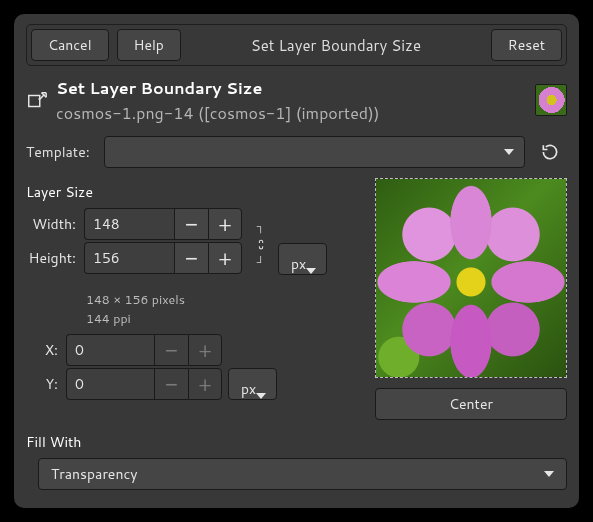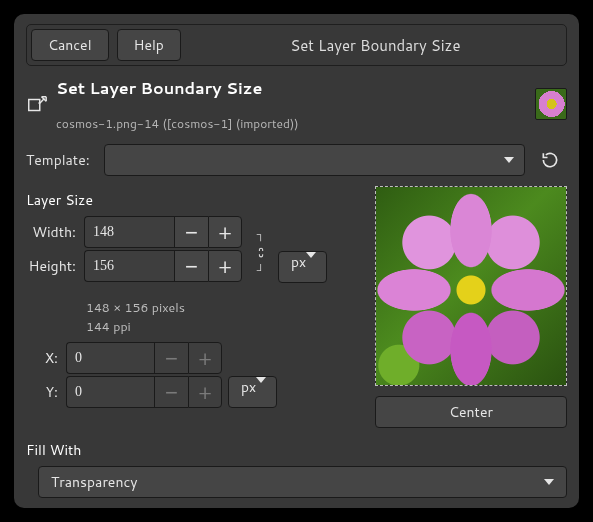--- a/index.html
+++ b/index.html
@@ -12,21 +12,21 @@
   .toolbar { display: flex; gap: 8px; align-items: center; border: 1px solid #1e1e1e; border-radius: 5px; padding: 4px; background: #383838; }
   .btn {
     background: #454545; border: 1px solid #1a1a1a; border-radius: 4px;
     color: #e6e6e6; padding: 5px 16px; font-size: 14px; cursor: pointer;
   }
   .toolbar .window-title { flex: 1; text-align: center; color: #ddd; font-size: 15px; }
   .header { display: flex; align-items: center; gap: 8px; margin: 10px 0 12px 0; }
   .header .icon-slot { width: 22px; height: 22px; color: #e6e6e6; flex: 0 0 auto; margin-top:2px; }
   .header .titles { flex: 1; }
   .header h1 { font-size: 16px; font-weight: 700; color: #fff; }
-  .header .sub { font-size: 12px; color: #b6b6b6; margin-top: 16px; }
+  .header .sub { font-size: 16px; color: #b6b6b6; margin-top: 2px; }
   .thumb {
     width: 32px; height: 32px; border: 1px solid #1a1a1a; border-radius: 2px;
     background:
       radial-gradient(circle at 52% 50%, #d4c31a 0 5px, transparent 5px),
       radial-gradient(circle at 52% 50%, #d77fd0 0 13px, transparent 13px),
       #3a6a1a;
   }
   .row { display: flex; align-items: center; gap: 8px; margin-bottom: 10px; }
   .label { color: #e0e0e0; }
   .template-row .label { width: 70px; }
@@ -41,35 +41,35 @@
   }
   .section-title { font-weight: 400; color: #fff; margin: 4px 0 6px 0; }
   .two-col { display: flex; gap: 14px; }
   .left-col { flex: 1; }
   .right-col { width: 192px; }
   .dim-row { display: flex; align-items: center; gap: 0; margin-bottom: 2px; }
   .dim-row .lab { width: 58px; text-align: right; padding-right: 8px; color: #e6e6e6; }
   .spin { display: flex; }
   .spin input {
     width: 90px; height: 32px; background: #3e3e3e; border: 1px solid #1a1a1a;
-    border-right: none; border-radius: 4px 0 0 4px; color: #e6e6e6; padding: 0 8px; font-size: 14px; font-family: Liberation Serif, serif;
+    border-right: none; border-radius: 4px 0 0 4px; color: #e6e6e6; padding: 0 8px; font-size: 14px;
   }
   .spin .step {
     width: 34px; height: 32px; background: #454545; border: 1px solid #1a1a1a;
     display: flex; align-items: center; justify-content: center; cursor: pointer; color: #e6e6e6;
   }
   .spin .minus { border-right: none; font-size: 22px; line-height: 1; }
   .spin .plus  { border-radius: 0 4px 4px 0; font-size: 20px; line-height: 1; }
   .spin.disabled .step { color: #7a7a7a; background: #3e3e3e; cursor: default; }
   .size-block { display: flex; align-items: center; gap: 10px; }
   .size-grid { }
   .link-col { width: 16px; display: flex; flex-direction: column; align-items: center; color: #cfcfcf; font-size: 11px; line-height: 1; gap: 6px; padding-top:4px;}
   .link-col .b { letter-spacing: -2px; }
   .unit-combo {
-    display: flex; align-items: flex-start; background: #454545;
+    display: flex; align-items: flex-end; background: #454545;
     border: 1px solid #1a1a1a; border-radius: 4px; height: 32px; padding: 0 10px 0 12px;
     cursor: pointer; align-self: flex-end; margin-bottom: 1px;
   }
   .hint { color: #bdbdbd; font-size: 12.5px; margin-left: 60px; margin-top: 14px; line-height: 1.5; }
   .offset-block { margin-top: 6px; }
   .offset-grid .dim-row .lab { width: 28px; }
   .offset-grid .spin input { width: 88px; }
   .preview {
     width: 192px; height: 200px; border: 1px dashed #bfbfbf; background: #2b2b2b;
     position: relative; overflow: hidden;
@@ -101,20 +101,21 @@
 </style>
 </head>
 <body>
 
 <div class="dialog">
 
   <div class="toolbar">
     <button class="btn">Cancel</button>
     <button class="btn">Help</button>
     <div class="window-title">Set Layer Boundary Size</div>
+    <button class="btn">Reset</button>
   </div>
 
   <div class="header">
     <span class="icon-slot">
       <svg viewBox="0 0 24 24" width="22" height="22" fill="none" stroke="#e6e6e6" stroke-width="1.6">
         <rect x="3" y="6" width="12" height="12"></rect>
         <path d="M17 3 h5 M22 3 v5"></path>
         <path d="M17 3 L22 8" stroke-dasharray="0"></path>
         <path d="M15 10 l5 -5" stroke="#e6e6e6"></path>
         <path d="M15 10 l-2 -1 l1 2 z" fill="#e6e6e6" stroke="none"></path>

